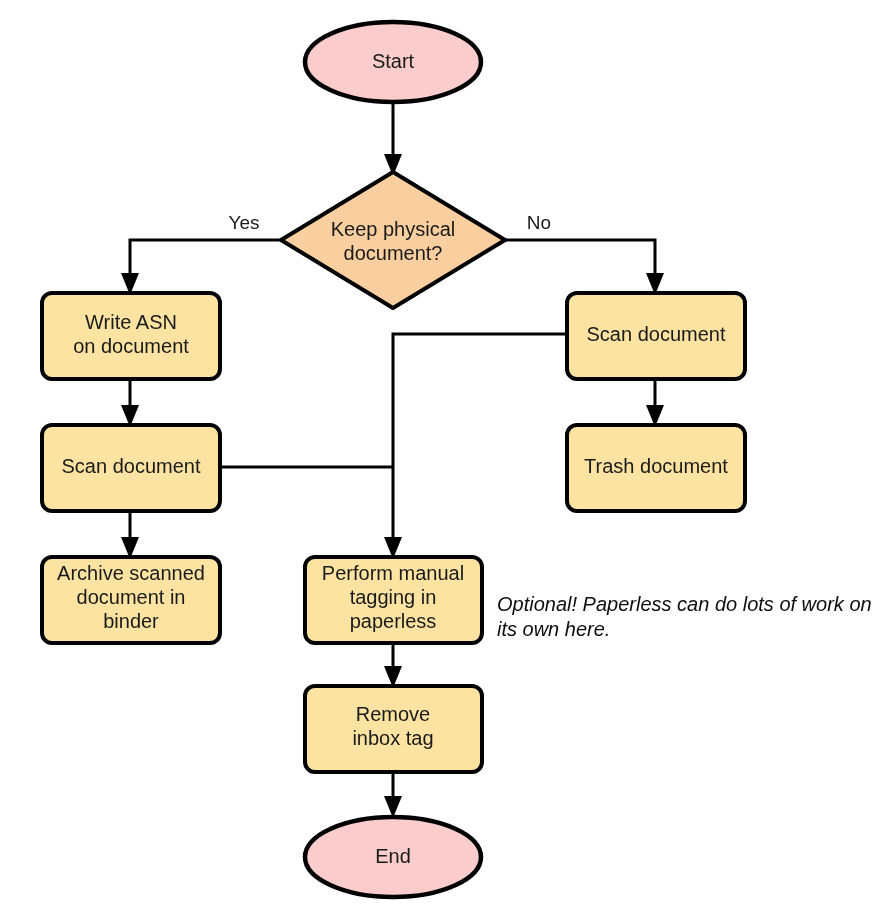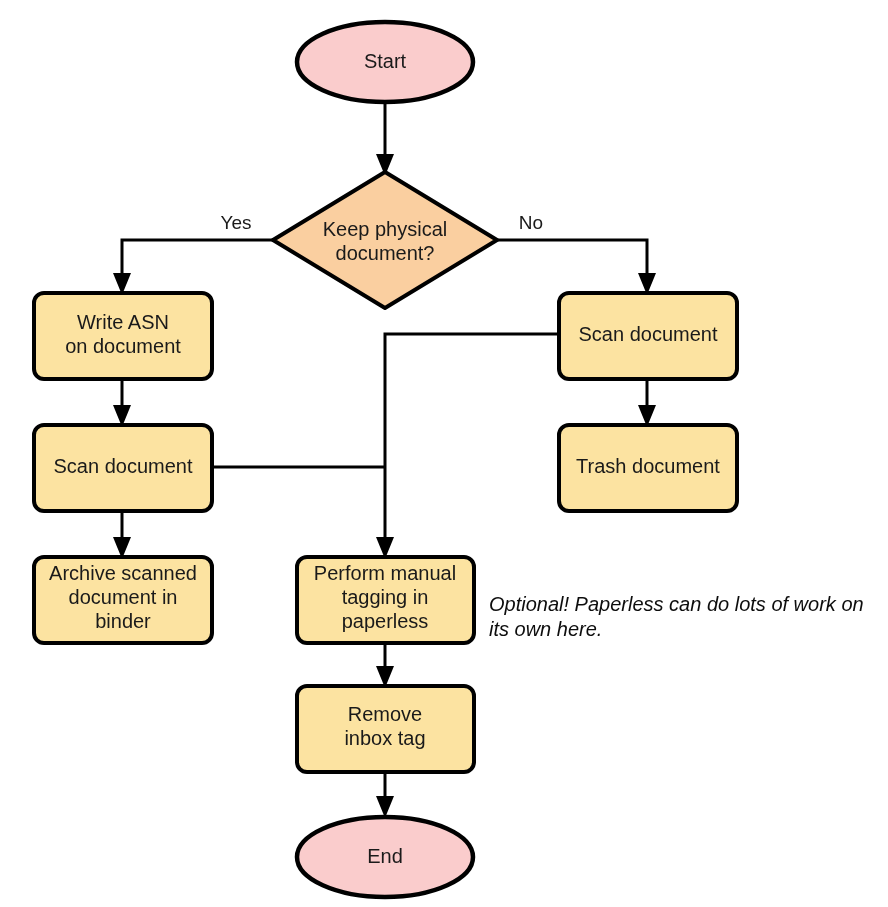--- a/index.html
+++ b/index.html
@@ -10,21 +10,21 @@
   }
   body {
     width: 888px;
     height: 907px;
     position: relative;
     overflow: hidden;
     font-family: "Liberation Sans", sans-serif;
   }
   #flowchart-root {
     position: absolute;
-    left: 8px;
+    left: 16px;
     top: 0;
     width: 804px;
     height: 907px;
   }
   svg#flow-svg {
     position: absolute;
     left: 0;
     top: 0;
     width: 888px;
     height: 907px;

